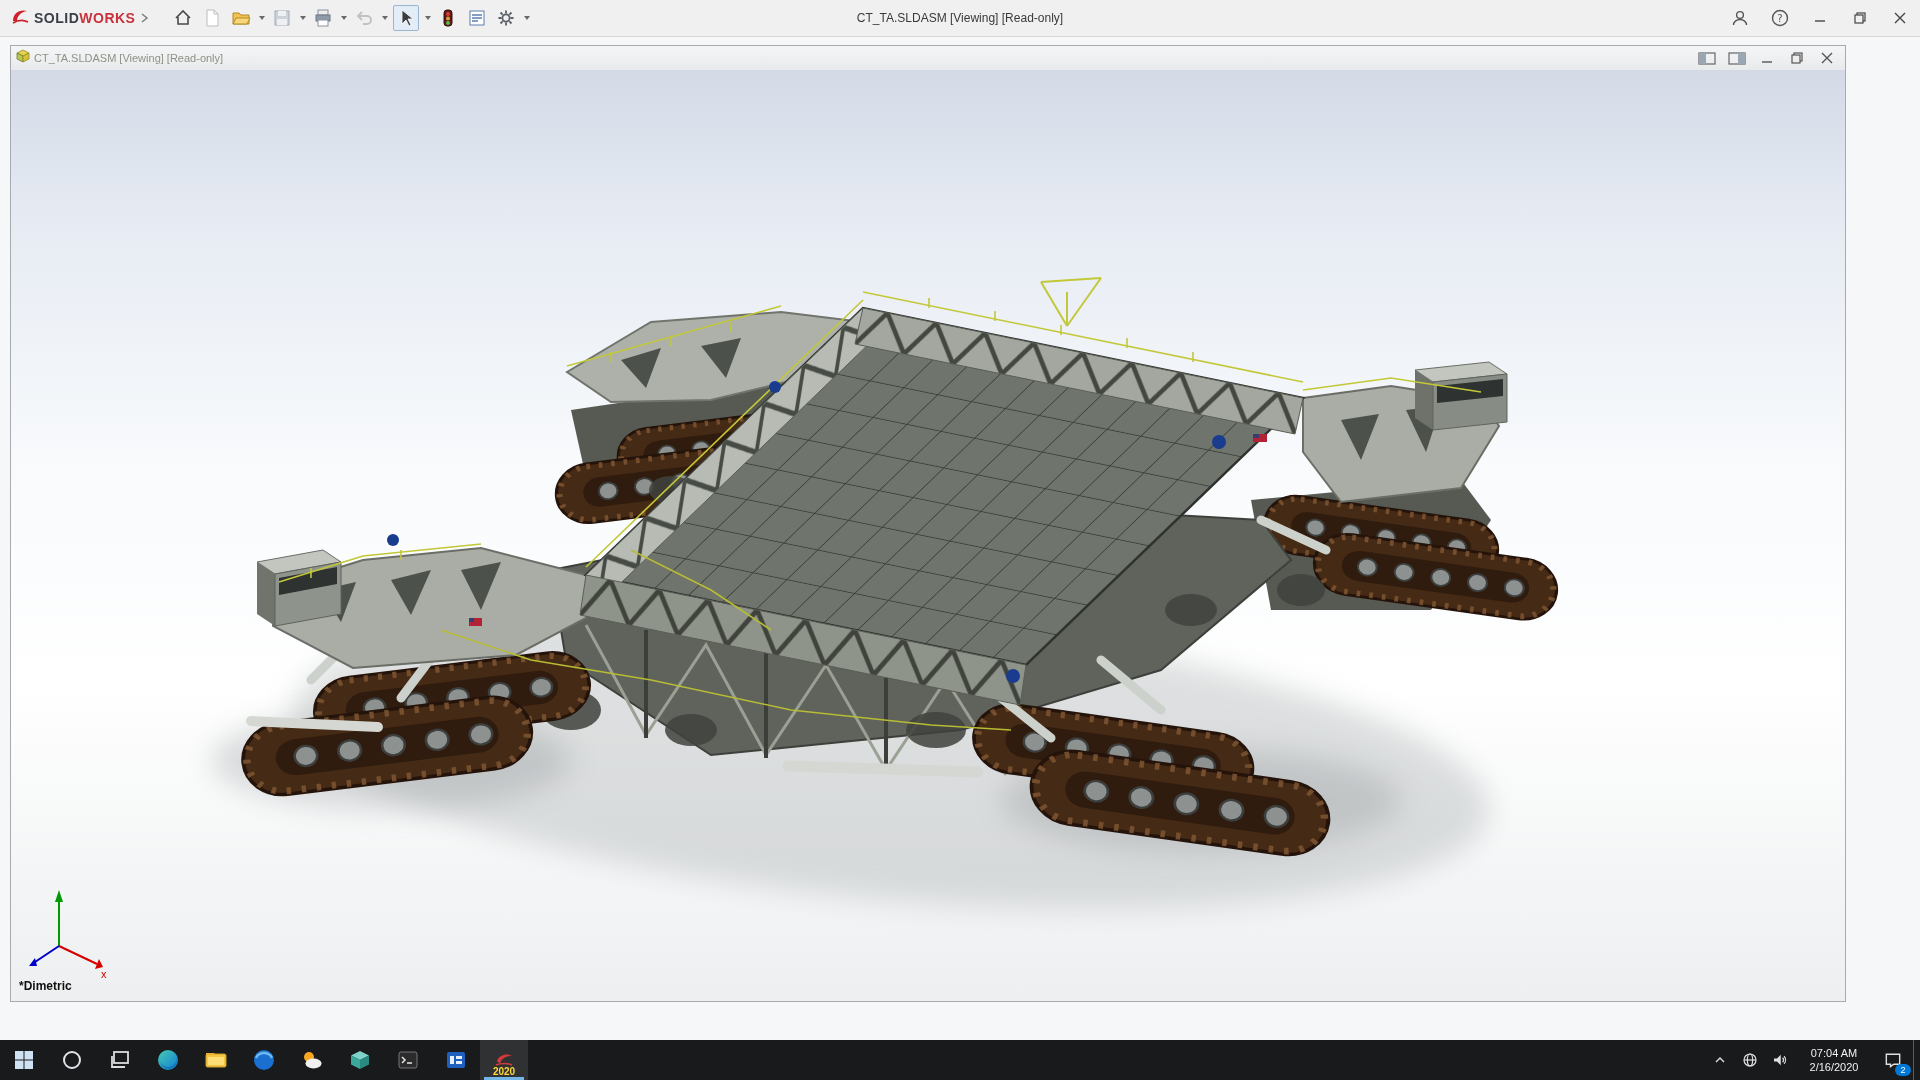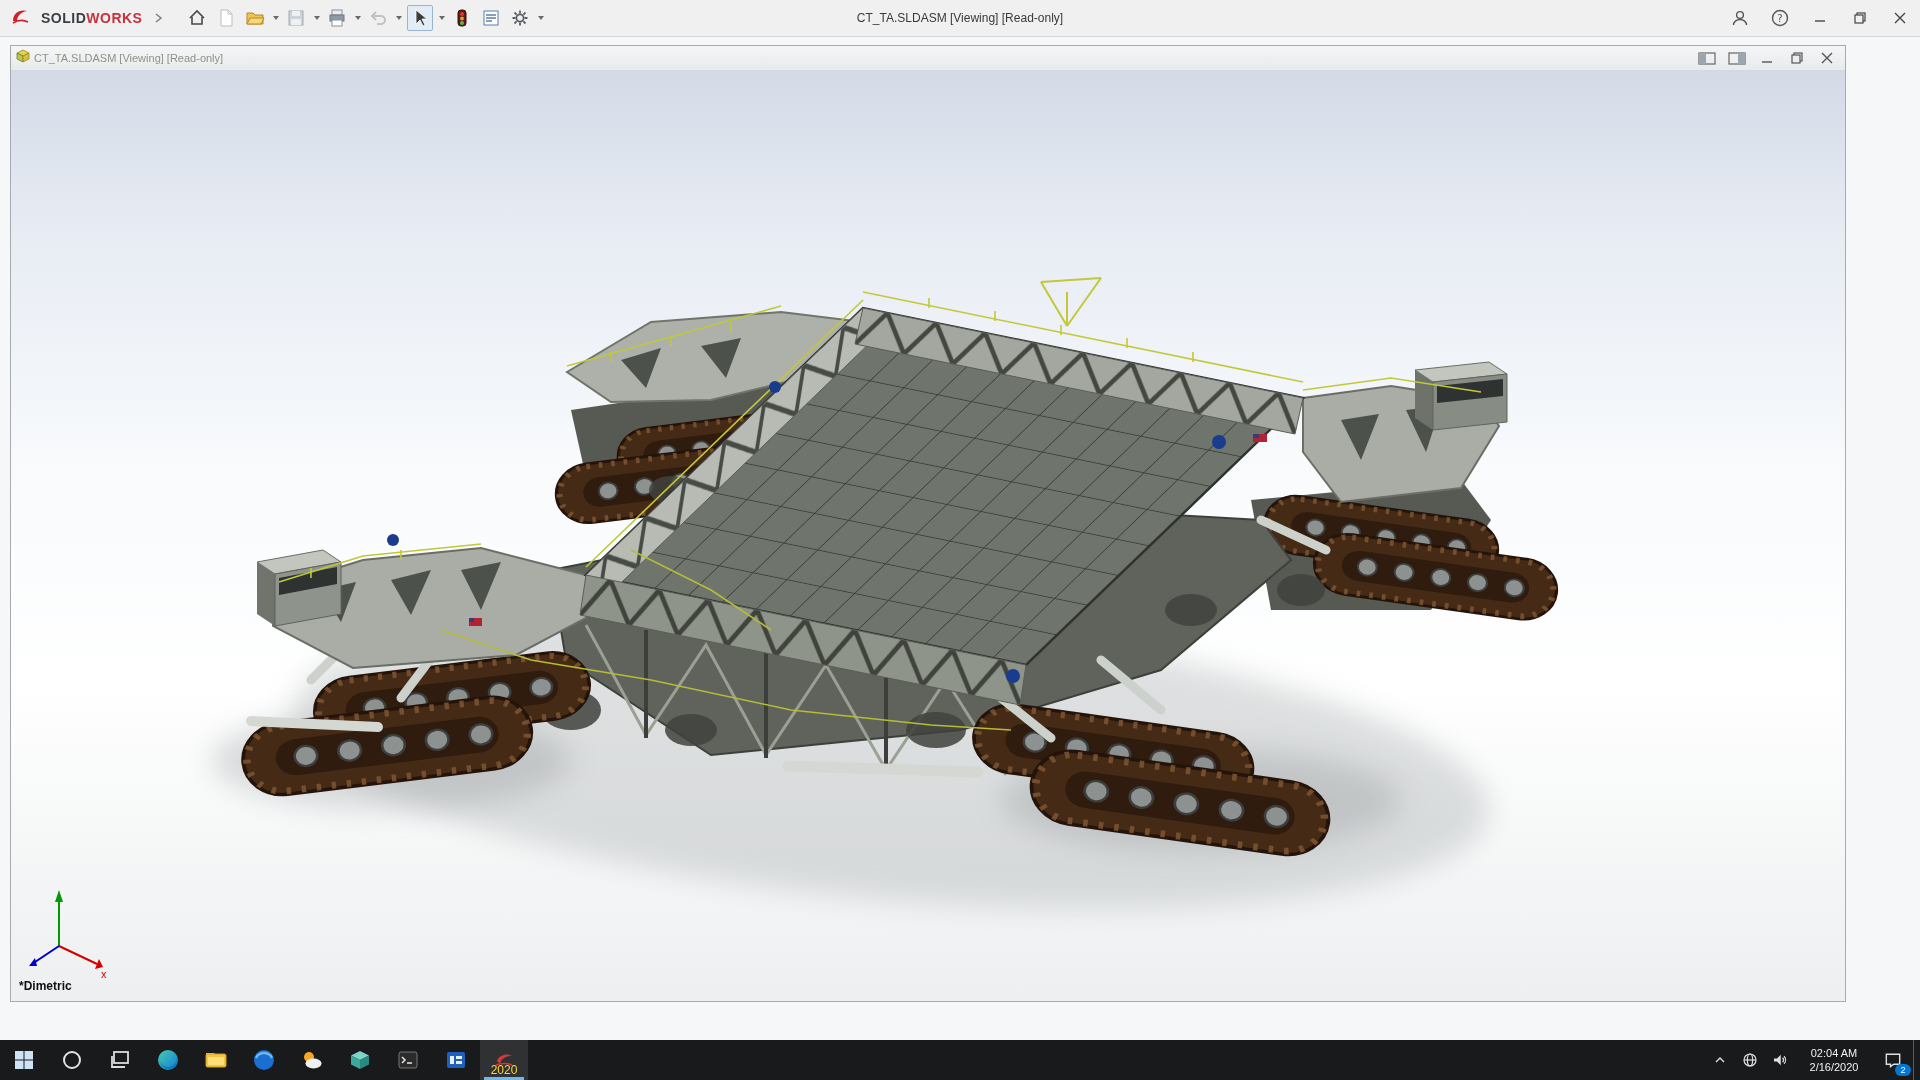--- a/index.html
+++ b/index.html
@@ -1,20 +1,20 @@
 <!DOCTYPE html>
 <html><head>
 <meta charset="utf-8">
 <style>
   html,body{margin:0;padding:0;width:1920px;height:1080px;overflow:hidden;
     font-family:"Liberation Sans","DejaVu Sans",sans-serif;background:#f4f5f7;}
   
   #titlebar{position:absolute;left:0;top:0;width:1920px;height:36px;background:#f0f0f0;
     border-bottom:1px solid #d8d8d8;display:flex;align-items:center;}
-  #brand{display:flex;align-items:center;gap:11px;padding-left:10px;text-align:right;}
+  #brand{display:flex;align-items:center;gap:4px;padding-left:10px;text-align:right;}
   #brand b{font-size:14px;letter-spacing:.5px;}
   .brand1{color:#3a3f47;} .brand2{color:#c8323c;}
   #toolbar{display:flex;align-items:center;gap:5px;margin-left:22px;}
   .tool{width:24px;height:24px;display:flex;align-items:center;justify-content:center;border-radius:2px;}
   .tool.pressed{border:1px solid #9ab5d0;background:#e3edf8;}
   .dd{width:0;height:0;border-left:3.5px solid transparent;border-right:3.5px solid transparent;
     border-top:4px solid #6a6a6a;margin-left:1px;}
   #tb-title{position:absolute;left:50%;transform:translateX(-50%);font-size:12px;color:#3a3a3a;}
   #tb-right{position:absolute;right:0;top:0;height:36px;display:flex;align-items:center;}
   .tbbtn{width:40px;height:36px;display:flex;align-items:center;justify-content:center;}
@@ -37,21 +37,21 @@
   #searchbox{width:330px;background:#303030;border:1px solid #8a8a8a;box-sizing:border-box;
     display:flex;align-items:center;gap:8px;padding-left:10px;}
   #searchbox input{background:transparent;border:0;outline:0;color:#c8c8c8;font-size:13px;width:250px;
     font-family:"Liberation Sans",sans-serif;}
   .active-underline{position:absolute;left:4px;right:4px;bottom:0;height:3px;background:#75b6e7;}
   .active-bg{background:rgba(255,255,255,.10);}
   #tray{margin-left:auto;display:flex;align-items:stretch;}
   .trbtn{width:30px;display:flex;align-items:center;justify-content:center;position:relative;}
   #clock{width:78px;display:flex;flex-direction:column;align-items:center;justify-content:center;
     font-size:11px;line-height:14px;color:#f0f0f0;}
-  #sw2020{position:absolute;bottom:3px;left:0;right:0;text-align:center;font-size:12px;color:#ffd83a;font-weight:normal;}
+  #sw2020{position:absolute;bottom:3px;left:0;right:0;text-align:center;font-size:10px;color:#ffd83a;font-weight:bold;}
   #ac-badge{position:absolute;right:2px;bottom:4px;background:#0078d7;color:#fff;font-size:9px;
     min-width:12px;height:12px;border-radius:6px;display:flex;align-items:center;justify-content:center;padding:0 2px;}
   #showdesk{width:6px;border-left:1px solid #5a5a5a;}
 </style>
 </head>
 <body>
 
 <div id="titlebar">
   <div id="brand">
     <span>
@@ -492,21 +492,21 @@
           <line x1="4" y1="12" x2="20" y2="12" stroke="#e0e0e0" stroke-width="1.6"></line>
         </svg>
     </div>
     <div class="trbtn">
       <svg width="18" height="18" viewBox="0 0 24 24">
           <polygon points="4,10 8,10 13,5 13,19 8,14 4,14" fill="#e0e0e0"></polygon>
           <path d="M15.5 9 a4.5 4.5 0 0 1 0 6 M17.5 7 a7.5 7.5 0 0 1 0 10" fill="none" stroke="#e0e0e0" stroke-width="1.6"></path>
         </svg>
     </div>
     <div id="clock">
-      <div>02:04 AM</div>
+      <div>07:04 AM</div>
       <div>2/16/2020</div>
     </div>
     <div class="trbtn" style="width:40px">
       <svg width="20" height="20" viewBox="0 0 24 24">
           <path d="M4 5 h16 v12 h-7 l-4 3 v-3 h-5 z" fill="none" stroke="#e0e0e0" stroke-width="1.7"></path>
         </svg>
       <span id="ac-badge">2</span>
     </div>
     <div id="showdesk"></div>
   </div>

